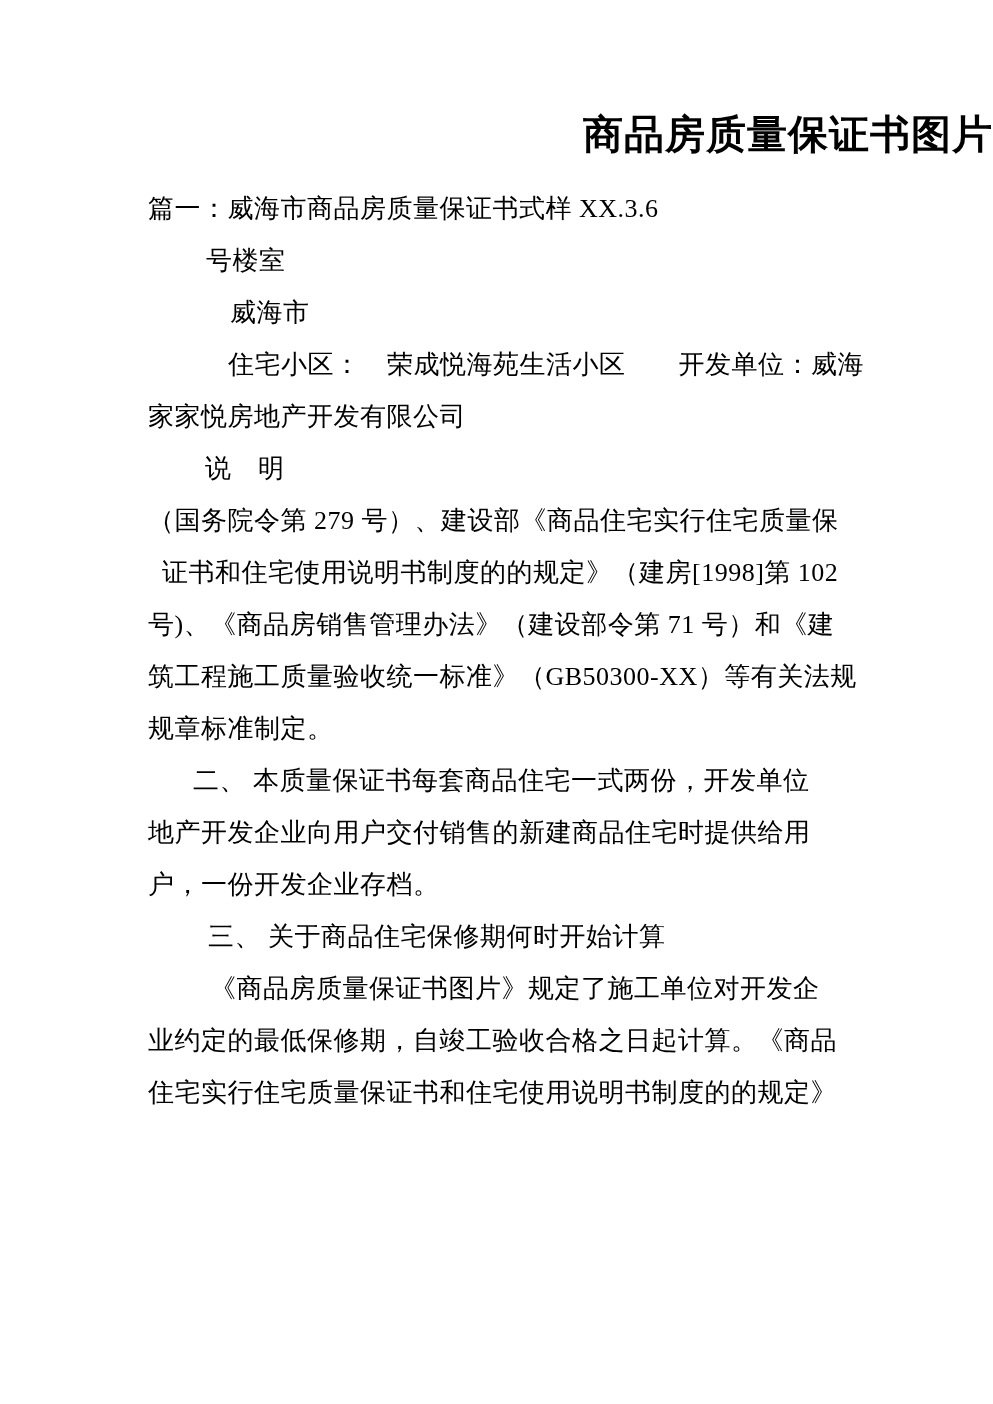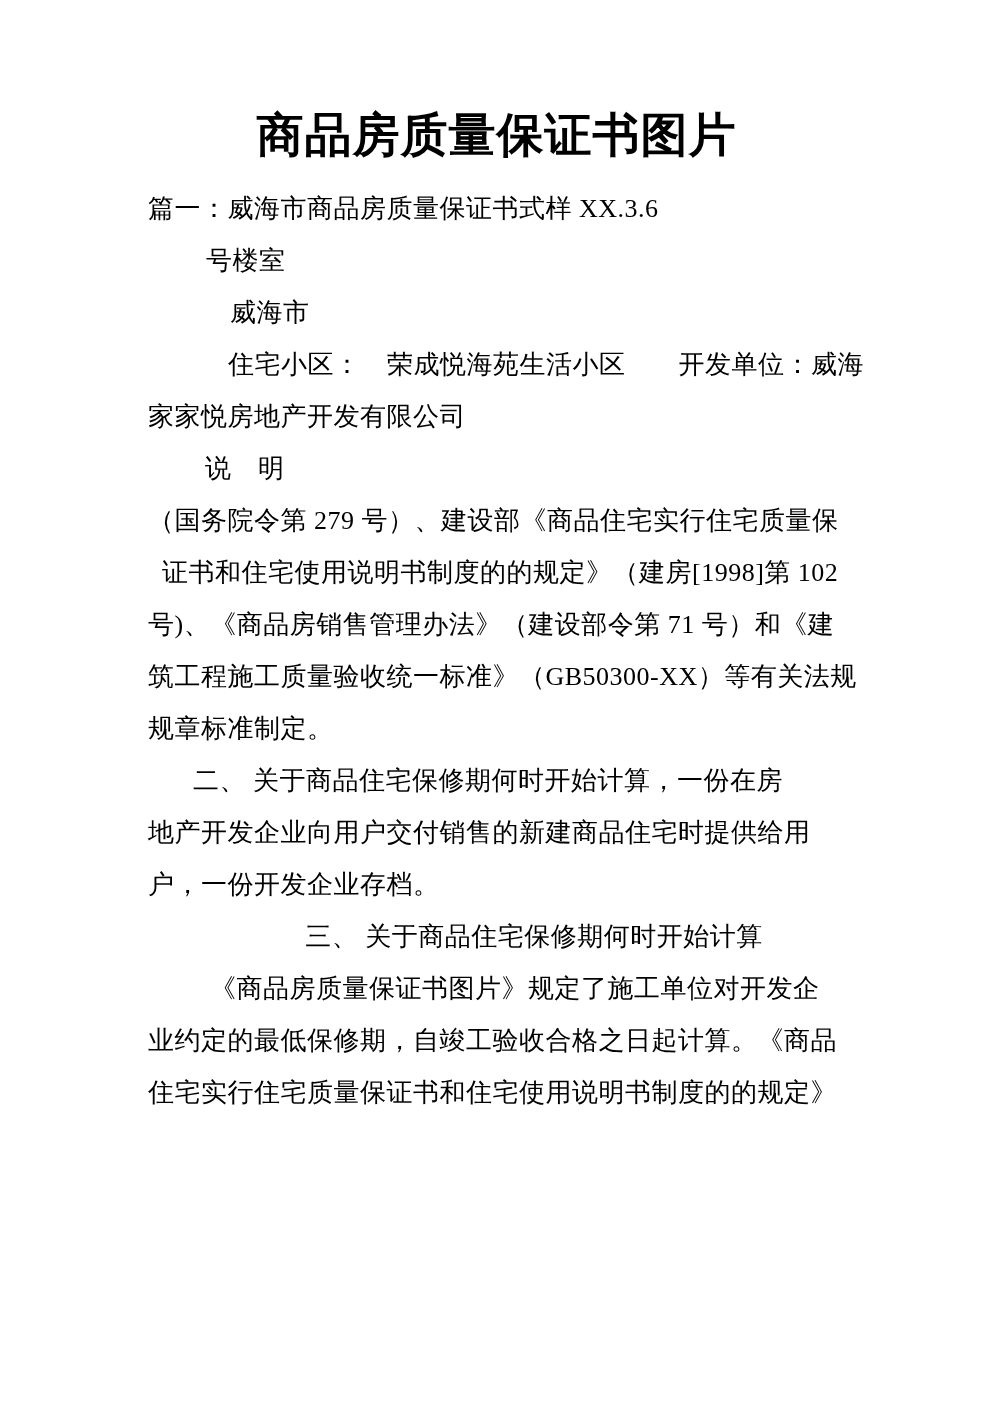--- a/index.html
+++ b/index.html
@@ -15,22 +15,22 @@
     color: #000000;
     font-family: "Liberation Serif", "DejaVu Serif", serif;
     overflow: hidden;
   }
   .doc-title {
     position: absolute;
     top: 106px;
     left: 0;
     right: 0;
     margin: 0;
-    text-align: center;
-    font-size: 47px;
+    text-align: right;
+    font-size: 40px;
     line-height: 58px;
     font-weight: bold;
     letter-spacing: 1px;
     white-space: pre;
   }
   .doc-lines {
     position: absolute;
     top: 183px;
     left: 148px;
     width: 712px;
@@ -54,21 +54,21 @@
       <div class="line" style="padding-left: 58px;">号楼室</div>
       <div class="line" style="padding-left: 82px;">威海市</div>
       <div class="line" style="padding-left: 80px; text-align: right;">住宅小区：　荣成悦海苑生活小区　　开发单位：威海</div>
       <div class="line" style="padding-left: 0px;">家家悦房地产开发有限公司</div>
       <div class="line" style="padding-left: 57px;">说　明</div>
       <div class="line" style="padding-left: 0px;">（国务院令第 279 号）、建设部《商品住宅实行住宅质量保</div>
       <div class="line" style="padding-left: 0px; margin-left: 14px;">证书和住宅使用说明书制度的的规定》（建房[1998]第 102</div>
       <div class="line" style="padding-left: 0px;">号)、《商品房销售管理办法》（建设部令第 71 号）和《建</div>
       <div class="line" style="padding-left: 0px;">筑工程施工质量验收统一标准》（GB50300-XX）等有关法规</div>
       <div class="line" style="padding-left: 0px;">规章标准制定。</div>
-      <div class="line" style="padding-left: 45px;">二、 关于商品住宅保修期何时开始计算，一份在房</div>
+      <div class="line" style="padding-left: 45px;">二、 本质量保证书每套商品住宅一式两份，开发单位</div>
       <div class="line" style="padding-left: 0px;">地产开发企业向用户交付销售的新建商品住宅时提供给用</div>
       <div class="line" style="padding-left: 0px;">户，一份开发企业存档。</div>
-      <div class="line" style="padding-left: 60px; text-align: center;">三、 关于商品住宅保修期何时开始计算</div>
+      <div class="line" style="padding-left: 60px;">三、 关于商品住宅保修期何时开始计算</div>
       <div class="line" style="padding-left: 62px;">《商品房质量保证书图片》规定了施工单位对开发企</div>
       <div class="line" style="padding-left: 0px;">业约定的最低保修期，自竣工验收合格之日起计算。《商品</div>
       <div class="line" style="padding-left: 0px;">住宅实行住宅质量保证书和住宅使用说明书制度的的规定》</div>
     </div>
 </div>
 
 </body></html>

